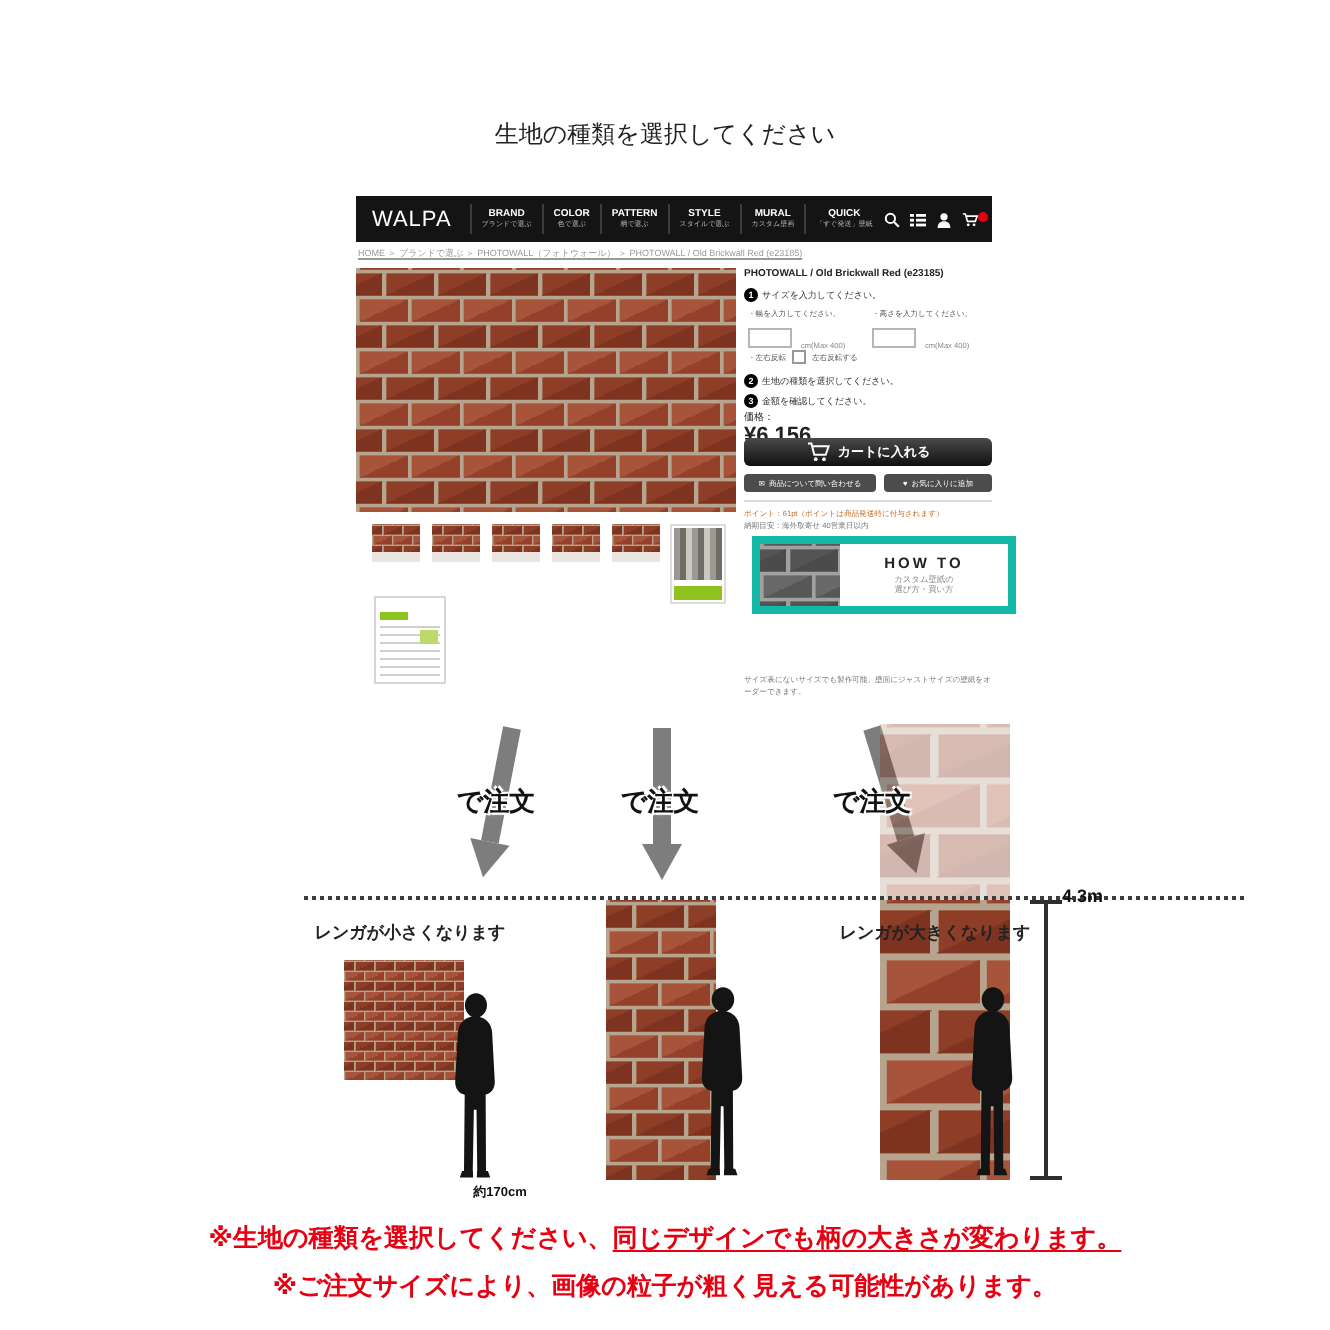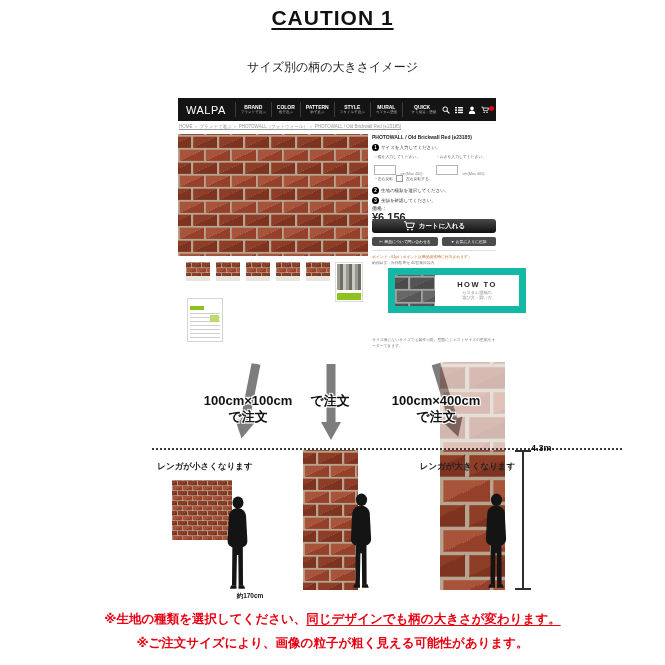--- a/index.html
+++ b/index.html
@@ -72,21 +72,21 @@
   .price-big{font-size:11px;font-weight:bold;}
   .price-note{font-size:4px;color:#555;}
   .cart-btn{left:0;top:85px;width:124px;height:14px;border-radius:3px;
     background:linear-gradient(#4a4a4a,#101010);display:flex;align-items:center;justify-content:center;
     gap:4px;color:#fff;font-size:6.5px;font-weight:bold;cursor:pointer;}
   .mini-btn{top:103px;height:9px;background:#4c4c4c;border-radius:2px;color:#fff;font-size:3.8px;
     display:flex;align-items:center;justify-content:center;gap:2px;cursor:pointer;white-space:nowrap;}
   .divider{left:0;top:116px;width:124px;border-top:1px solid #ddd;}
   .note-orange{font-size:3.8px;color:#c96a1e;white-space:nowrap;}
   .note-gray{font-size:3.8px;color:#777;white-space:nowrap;}
-  .info-box{left:16px;width:124px;height:31px;border:7px solid #14b8a6;background:#fff;display:flex;cursor:pointer;}
+  .info-box{left:4px;width:124px;height:31px;border:4px solid #14b8a6;background:#fff;display:flex;cursor:pointer;}
   .info-img{width:40px;height:100%;}
   .bw{filter:grayscale(1) contrast(.85);}
   .dl-img{background:#fff;position:relative;}
   .dl-img::before{content:"";position:absolute;left:3px;top:3px;right:3px;height:6px;background:#8dc21f;}
   .dl-img::after{content:"";position:absolute;left:3px;top:12px;right:3px;bottom:3px;
     background:repeating-linear-gradient(#d8d8d8 0 1px,transparent 1px 4px);}
   .info-txt{flex:1;display:flex;flex-direction:column;align-items:center;justify-content:center;line-height:1.3;}
   .info-title{font-size:7.5px;font-weight:bold;letter-spacing:1.5px;color:#222;}
   .info-sub{font-size:4.2px;color:#888;}
   .bottom-note{left:0;top:204px;width:124px;font-size:3.8px;color:#777;line-height:1.5;}
@@ -122,23 +122,22 @@
       <g fill="#141414">
         <ellipse cx="16.5" cy="7" rx="5.8" ry="6.4"></ellipse>
         <path d="M16 12.5 C10 13.5 7.6 16.5 7 21 L5.6 47 C5.4 51 7.6 53.5 11 54.2 L21 54.2 C24.4 53.5 26.6 51 26.4 47 L25 21 C24.4 16.5 22 13.5 16 12.5 Z"></path>
         <path d="M10.6 52 L10.2 94.6 L14.8 94.6 L15.4 62 L16.8 62 L17.2 94.6 L21.8 94.6 L21.6 52 Z"></path>
         <path d="M9.2 94.2 L14.9 94.2 L15 97.6 L8 97.6 Z"></path>
         <path d="M17.1 94.2 L22.8 94.2 L24 97.6 L17 97.6 Z"></path>
       </g>
     </symbol>
   </svg>
 
-  <div class="abs main-title"><span>CAUTION 1</span></div>
   <div class="abs subtitle">
-    <div>サイズ別の柄の大きさイメージ</div>
+    <div>生地の種類を選択してください</div>
   </div>
 
   <div class="abs webshot">
 
     <div class="abs ws-header">
       <span class="ws-logo">WALPA</span>
       <div class="ws-nav">
         <div class="nav-item">
           <span class="nav-en">BRAND</span>
           <span class="nav-jp">ブランドで選ぶ</span>
@@ -297,28 +296,26 @@
           <polygon points="-10,58 10,58 0,76"></polygon>
         </g>
       <g transform="translate(436,24) rotate(-17)">
           <rect x="-4.5" y="0" width="9" height="58"></rect>
           <polygon points="-10,58 10,58 0,76"></polygon>
         </g>
     </g>
   </svg>
 
   <div class="abs size-label" style="left:178px">
-    <div>100cm×100cm</div>
     <div>で注文</div>
   </div>
   <div class="abs size-label" style="left:260px">
     <div>で注文</div>
   </div>
   <div class="abs size-label" style="left:366px">
-    <div>100cm×400cm</div>
     <div>で注文</div>
   </div>
 
   <div class="abs fade-strip brick bl"></div>
   <div class="abs dashed"></div>
 
   <div class="abs square-left brick bxs"></div>
   <div class="abs strip-mid brick bm"></div>
   <div class="abs strip-right brick bl"></div>
 

